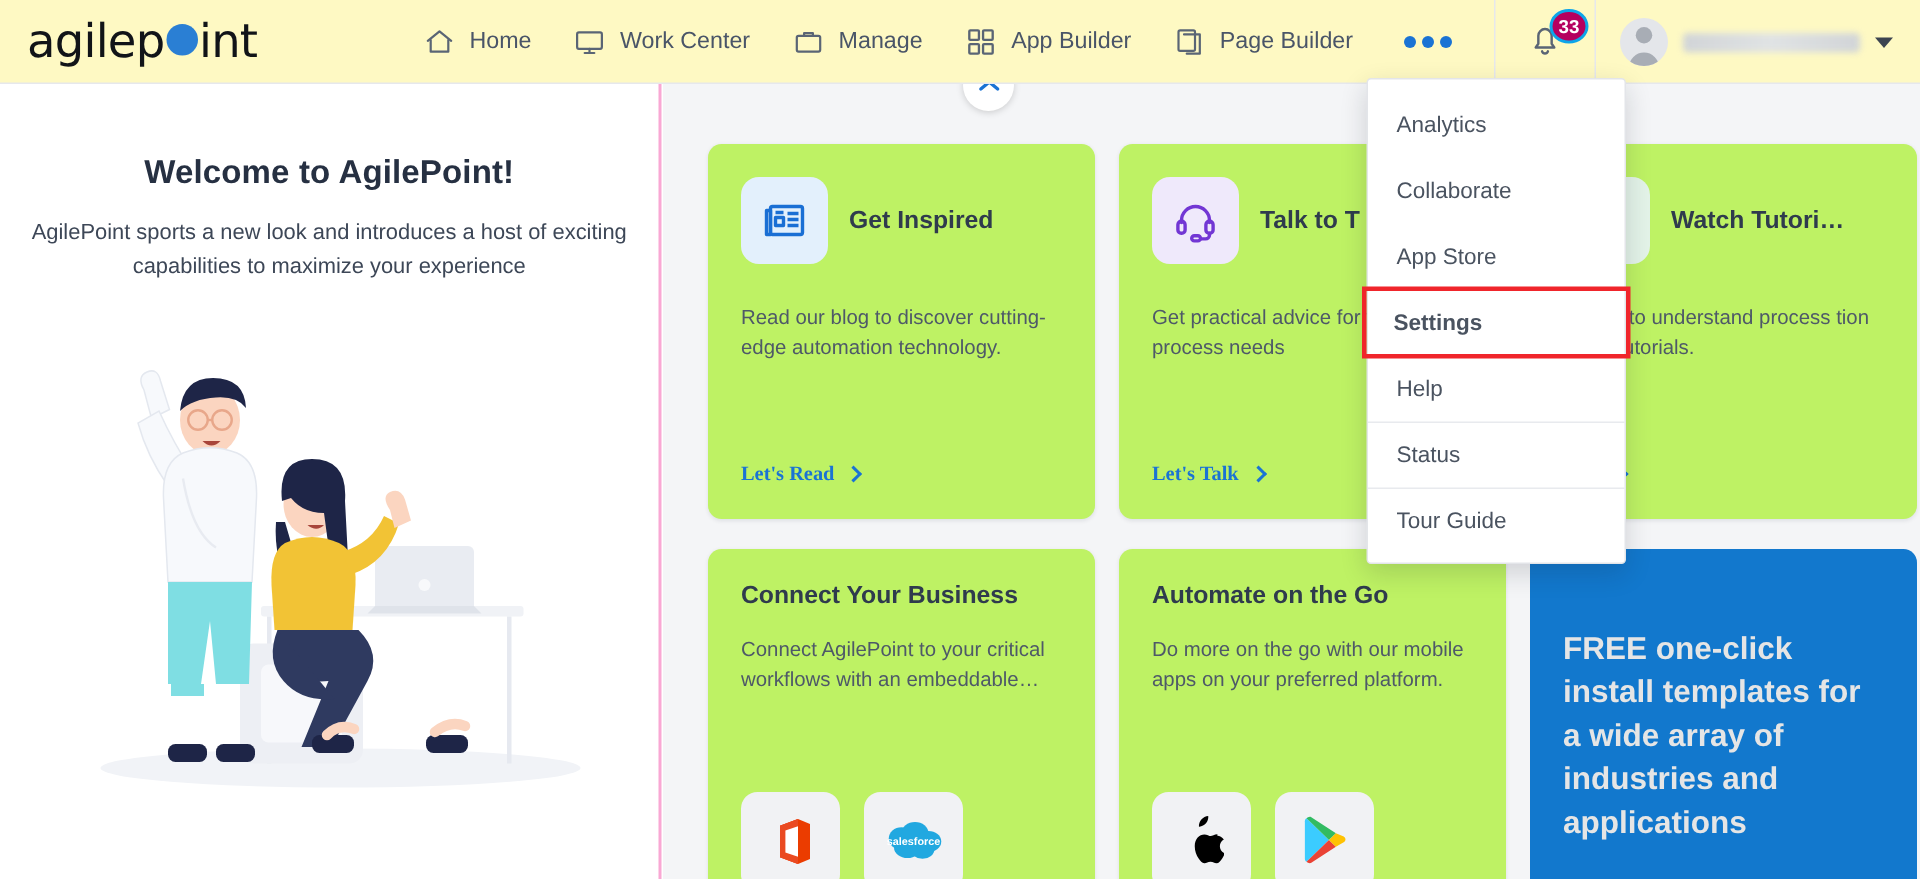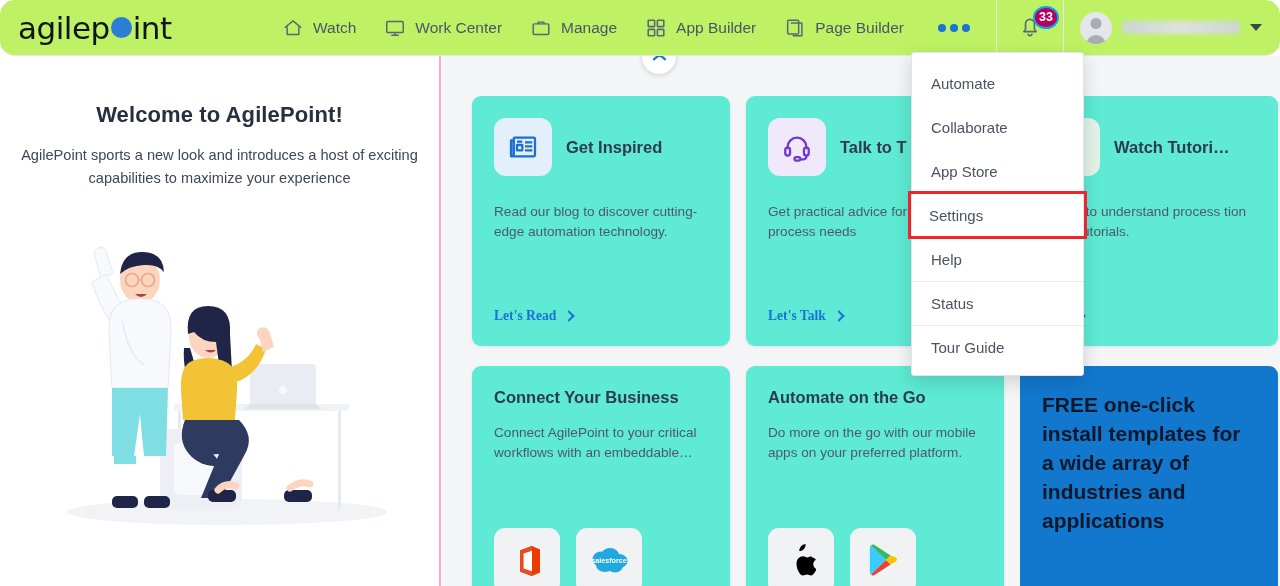--- a/index.html
+++ b/index.html
@@ -7,22 +7,22 @@
     width: 1280px; height: 586px;
     font-family: "Liberation Sans", sans-serif;
     background: #ffffff;
     overflow: hidden;
   }
   #app { position: relative; width: 1280px; height: 586px; background:#fff; }
 
   
   .topnav {
     position: absolute; top:0; left:0; width:1280px; height:56px;
-    background:#bef264; border-bottom:1px solid #e6e8ec;
-    display:flex; align-items:center; z-index:40;border-radius:15px;
+    background:#fef9c3; border-bottom:1px solid #e6e8ec;
+    display:flex; z-index:40;
   }
   .brand { width:200px; padding-left:18px; display:flex; align-items:center; }
   .brand-text {
     font-size:31px; letter-spacing:-0.5px; color:#111418;
     font-family:"DejaVu Sans", sans-serif; font-weight:400;
     display:flex; align-items:baseline;
   }
   .brand-dot {
     display:inline-block; width:21px; height:21px; border-radius:50%;
     background:#2a7fd4; margin:0 1px; position:relative; top:-1px;
@@ -100,21 +100,21 @@
     border-radius:50%; background:#fff; box-shadow:0 1px 5px rgba(0,0,0,.17);
     display:flex; align-items:center; justify-content:center; cursor:pointer; z-index:30;
   }
   .cards {
     position:absolute; left:0; top:0; width:838px; height:530px;
     padding:40px 30px 0 30px;
     display:grid; grid-template-columns:258px 258px 258px; gap:20px 16px;
     grid-auto-rows:250px;
   }
   .card {
-    background:#5eead4; border-radius:9px; box-shadow:0 1px 3px rgba(16,24,40,.09);
+    background:#bef264; border-radius:9px; box-shadow:0 1px 3px rgba(16,24,40,.09);
     padding:22px 22px 2px 22px; position:relative; overflow:hidden;
   }
   .card-head { display:flex; align-items:center; gap:14px; }
   .icon-tile {
     width:58px; height:58px; border-radius:12px; flex:none;
     display:flex; align-items:center; justify-content:center;
   }
   .tile-blue   { background:#e3f0fc; }
   .tile-purple { background:#efe9fb; }
   .tile-green  { background:#e3f3e8; }
@@ -137,37 +137,38 @@
     width:66px; height:66px; border-radius:11px; background:#f1f2f4;
     display:flex; align-items:center; justify-content:center;
   }
 
   
   .promo {
     background:#1278cd; border-radius:9px; padding:24px 22px;
     position:relative; overflow:hidden;
     grid-column: 3; grid-row: 2;
   }
-  .promo-text { color:#0f172a; font-size:21px; font-weight:700; line-height:29px; }
+  .promo-text { color:#e5e5e5; font-size:21px; font-weight:700; line-height:29px;margin-top:28px; }
 
   
   .menu {
     position:absolute; left:911px; top:52px; width:173px;
     background:#fff; border:1px solid #e3e5e9; border-radius:3px;
     box-shadow:0 6px 18px rgba(16,24,40,.16);
     z-index:60; padding:8px 0 6px 0;
   }
   .menu-item {
     height:44px; display:flex; align-items:center; padding-left:19px;
     font-size:15px; color:#4a5360; cursor:pointer; position:relative;
   }
   .menu-sep { border-top:1px solid #e8eaee; }
   .menu-item.highlight {
     outline:3px solid #f0252b; outline-offset:-1px;
     margin:0 -2px;
+    font-weight:bold;
   }
 </style>
 </head>
 <body>
 
 <div id="app">
 
   <div class="topnav">
 
     <div class="brand">
@@ -180,21 +181,21 @@
 
     <div class="navitems">
 
       <div class="navitem">
         <span class="ic">
           <svg viewBox="0 0 24 24" fill="none" stroke="#5a6575" stroke-width="1.6" stroke-linecap="round" stroke-linejoin="round">
             <path d="M3.5 11.2 12 4.3l8.5 6.9"></path>
               <path d="M5.6 10.6V19h12.8v-8.4"></path>
           </svg>
         </span>
-        <span>Watch</span>
+        <span>Home</span>
       </div>
 
       <div class="navitem">
         <span class="ic">
           <svg viewBox="0 0 24 24" fill="none" stroke="#5a6575" stroke-width="1.6" stroke-linecap="round" stroke-linejoin="round">
             <rect x="3" y="5" width="18" height="12" rx="1.3"></rect>
               <path d="M12 17v3M8.5 20h7"></path>
           </svg>
         </span>
         <span>Work Center</span>
@@ -426,21 +427,21 @@
       <div class="promo">
         <div class="promo-text">FREE one-click install templates for a wide array of industries and applications</div>
 
       </div>
 
     </div>
   </div>
 
   <div class="menu">
     <div class="menu-item">
-      <span>Automate</span>
+      <span>Analytics</span>
     </div>
     <div class="menu-item">
       <span>Collaborate</span>
     </div>
     <div class="menu-item">
       <span>App Store</span>
     </div>
     <div class="menu-item highlight">
       <span>Settings</span>
     </div>

